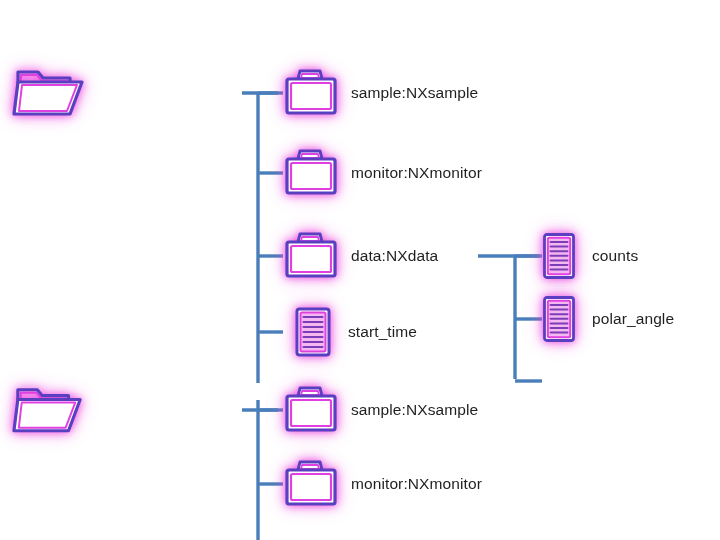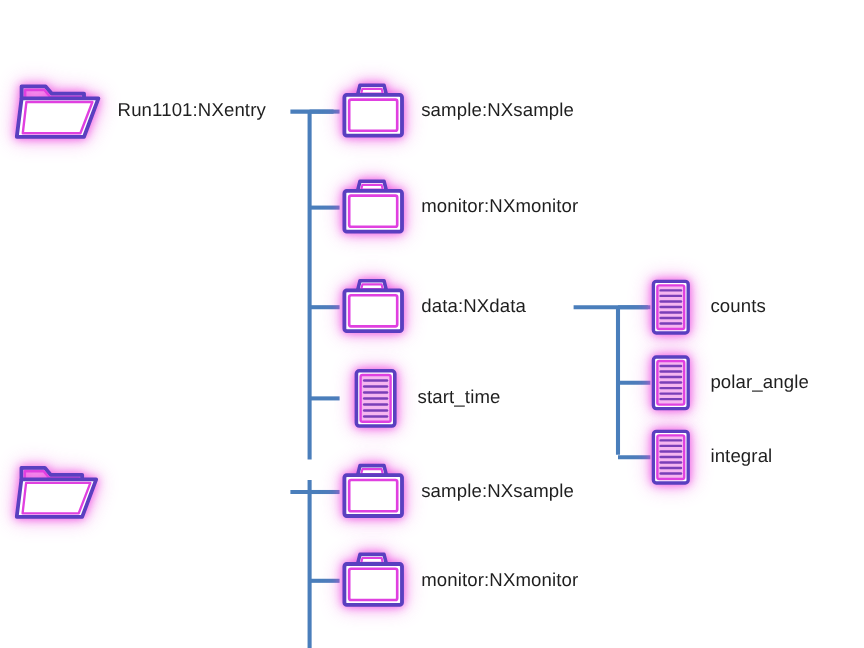--- a/index.html
+++ b/index.html
@@ -105,21 +105,20 @@
 
           <path d="M6 18 L6 8 L26 8 L31 14 L58 14 L58 22" stroke="#5a3fc0" stroke-width="3.2"></path>
           <path d="M9 18 L9 11 L25 11 L30 17 L55 17 L55 22" stroke="#e040e0" stroke-width="2"></path>
 
           <path d="M6 18 L70 18 L58 50 L2 50 Z" fill="#ffffff" stroke="#5a3fc0" stroke-width="3.2"></path>
           <path d="M10 21 L65 21 L55 47 L7 47 Z" fill="#ffffff" stroke="#e040e0" stroke-width="2"></path>
         </g>
       </svg>
     </span>
     <span class="gap-open"></span>
-    <span class="node-label">Run1101:NXentry</span>
   </div>
 
   <div class="node" style="left:283px; top:67px;">
     <span class="icon-wrap icon-closed-folder glow-magenta">
       <svg viewBox="0 0 56 52" xmlns="http://www.w3.org/2000/svg">
         <g fill="none" stroke-linejoin="round">
 
           <path d="M17 4 L37 4 L39 12 L15 12 Z" fill="#ffffff" stroke="#5a3fc0" stroke-width="3"></path>
           <path d="M19 7 L35 7 L36 11 L18 11 Z" fill="#ffffff" stroke="#e040e0" stroke-width="1.8"></path>
 
@@ -215,39 +214,20 @@
           <line x1="8.5" y1="28.4" x2="25.5" y2="28.4"></line>
           <line x1="8.5" y1="33" x2="25.5" y2="33"></line>
           <line x1="8.5" y1="37.6" x2="25.5" y2="37.6"></line>
         </g>
       </svg>
     </span>
     <span class="gap-data"></span>
     <span class="node-label">polar_angle</span>
   </div>
 
-  <div class="node" style="left:542px; top:357px;">
-    <span class="icon-wrap icon-dataset glow-magenta">
-      <svg viewBox="0 0 34 48" xmlns="http://www.w3.org/2000/svg">
-        <rect x="2.5" y="2.5" width="29" height="43" rx="2.5" fill="#ffffff" stroke="#5a3fc0" stroke-width="2.8"></rect>
-        <rect x="5.8" y="5.8" width="22.4" height="36.4" rx="1.5" fill="#f6b6f0" stroke="#e040e0" stroke-width="2"></rect>
-        <g stroke="#7a3fb8" stroke-width="2" stroke-linecap="round">
-          <line x1="8.5" y1="10" x2="25.5" y2="10"></line>
-          <line x1="8.5" y1="14.6" x2="25.5" y2="14.6"></line>
-          <line x1="8.5" y1="19.2" x2="25.5" y2="19.2"></line>
-          <line x1="8.5" y1="23.8" x2="25.5" y2="23.8"></line>
-          <line x1="8.5" y1="28.4" x2="25.5" y2="28.4"></line>
-          <line x1="8.5" y1="33" x2="25.5" y2="33"></line>
-          <line x1="8.5" y1="37.6" x2="25.5" y2="37.6"></line>
-        </g>
-      </svg>
-    </span>
-    <span class="gap-data"></span>
-    <span class="node-label">integral</span>
-  </div>
 
   <div class="node" style="left:12px; top:382px;">
     <span class="icon-wrap icon-open-folder sm glow-magenta">
       <svg viewBox="0 0 78 58" xmlns="http://www.w3.org/2000/svg">
         <g fill="none" stroke-linejoin="round" stroke-linecap="round">
           <path d="M6 18 L6 8 L26 8 L31 14 L58 14 L58 22" stroke="#5a3fc0" stroke-width="3.2"></path>
           <path d="M9 18 L9 11 L25 11 L30 17 L55 17 L55 22" stroke="#e040e0" stroke-width="2"></path>
           <path d="M6 18 L70 18 L58 50 L2 50 Z" fill="#ffffff" stroke="#5a3fc0" stroke-width="3.2"></path>
           <path d="M10 21 L65 21 L55 47 L7 47 Z" fill="#ffffff" stroke="#e040e0" stroke-width="2"></path>
         </g>

